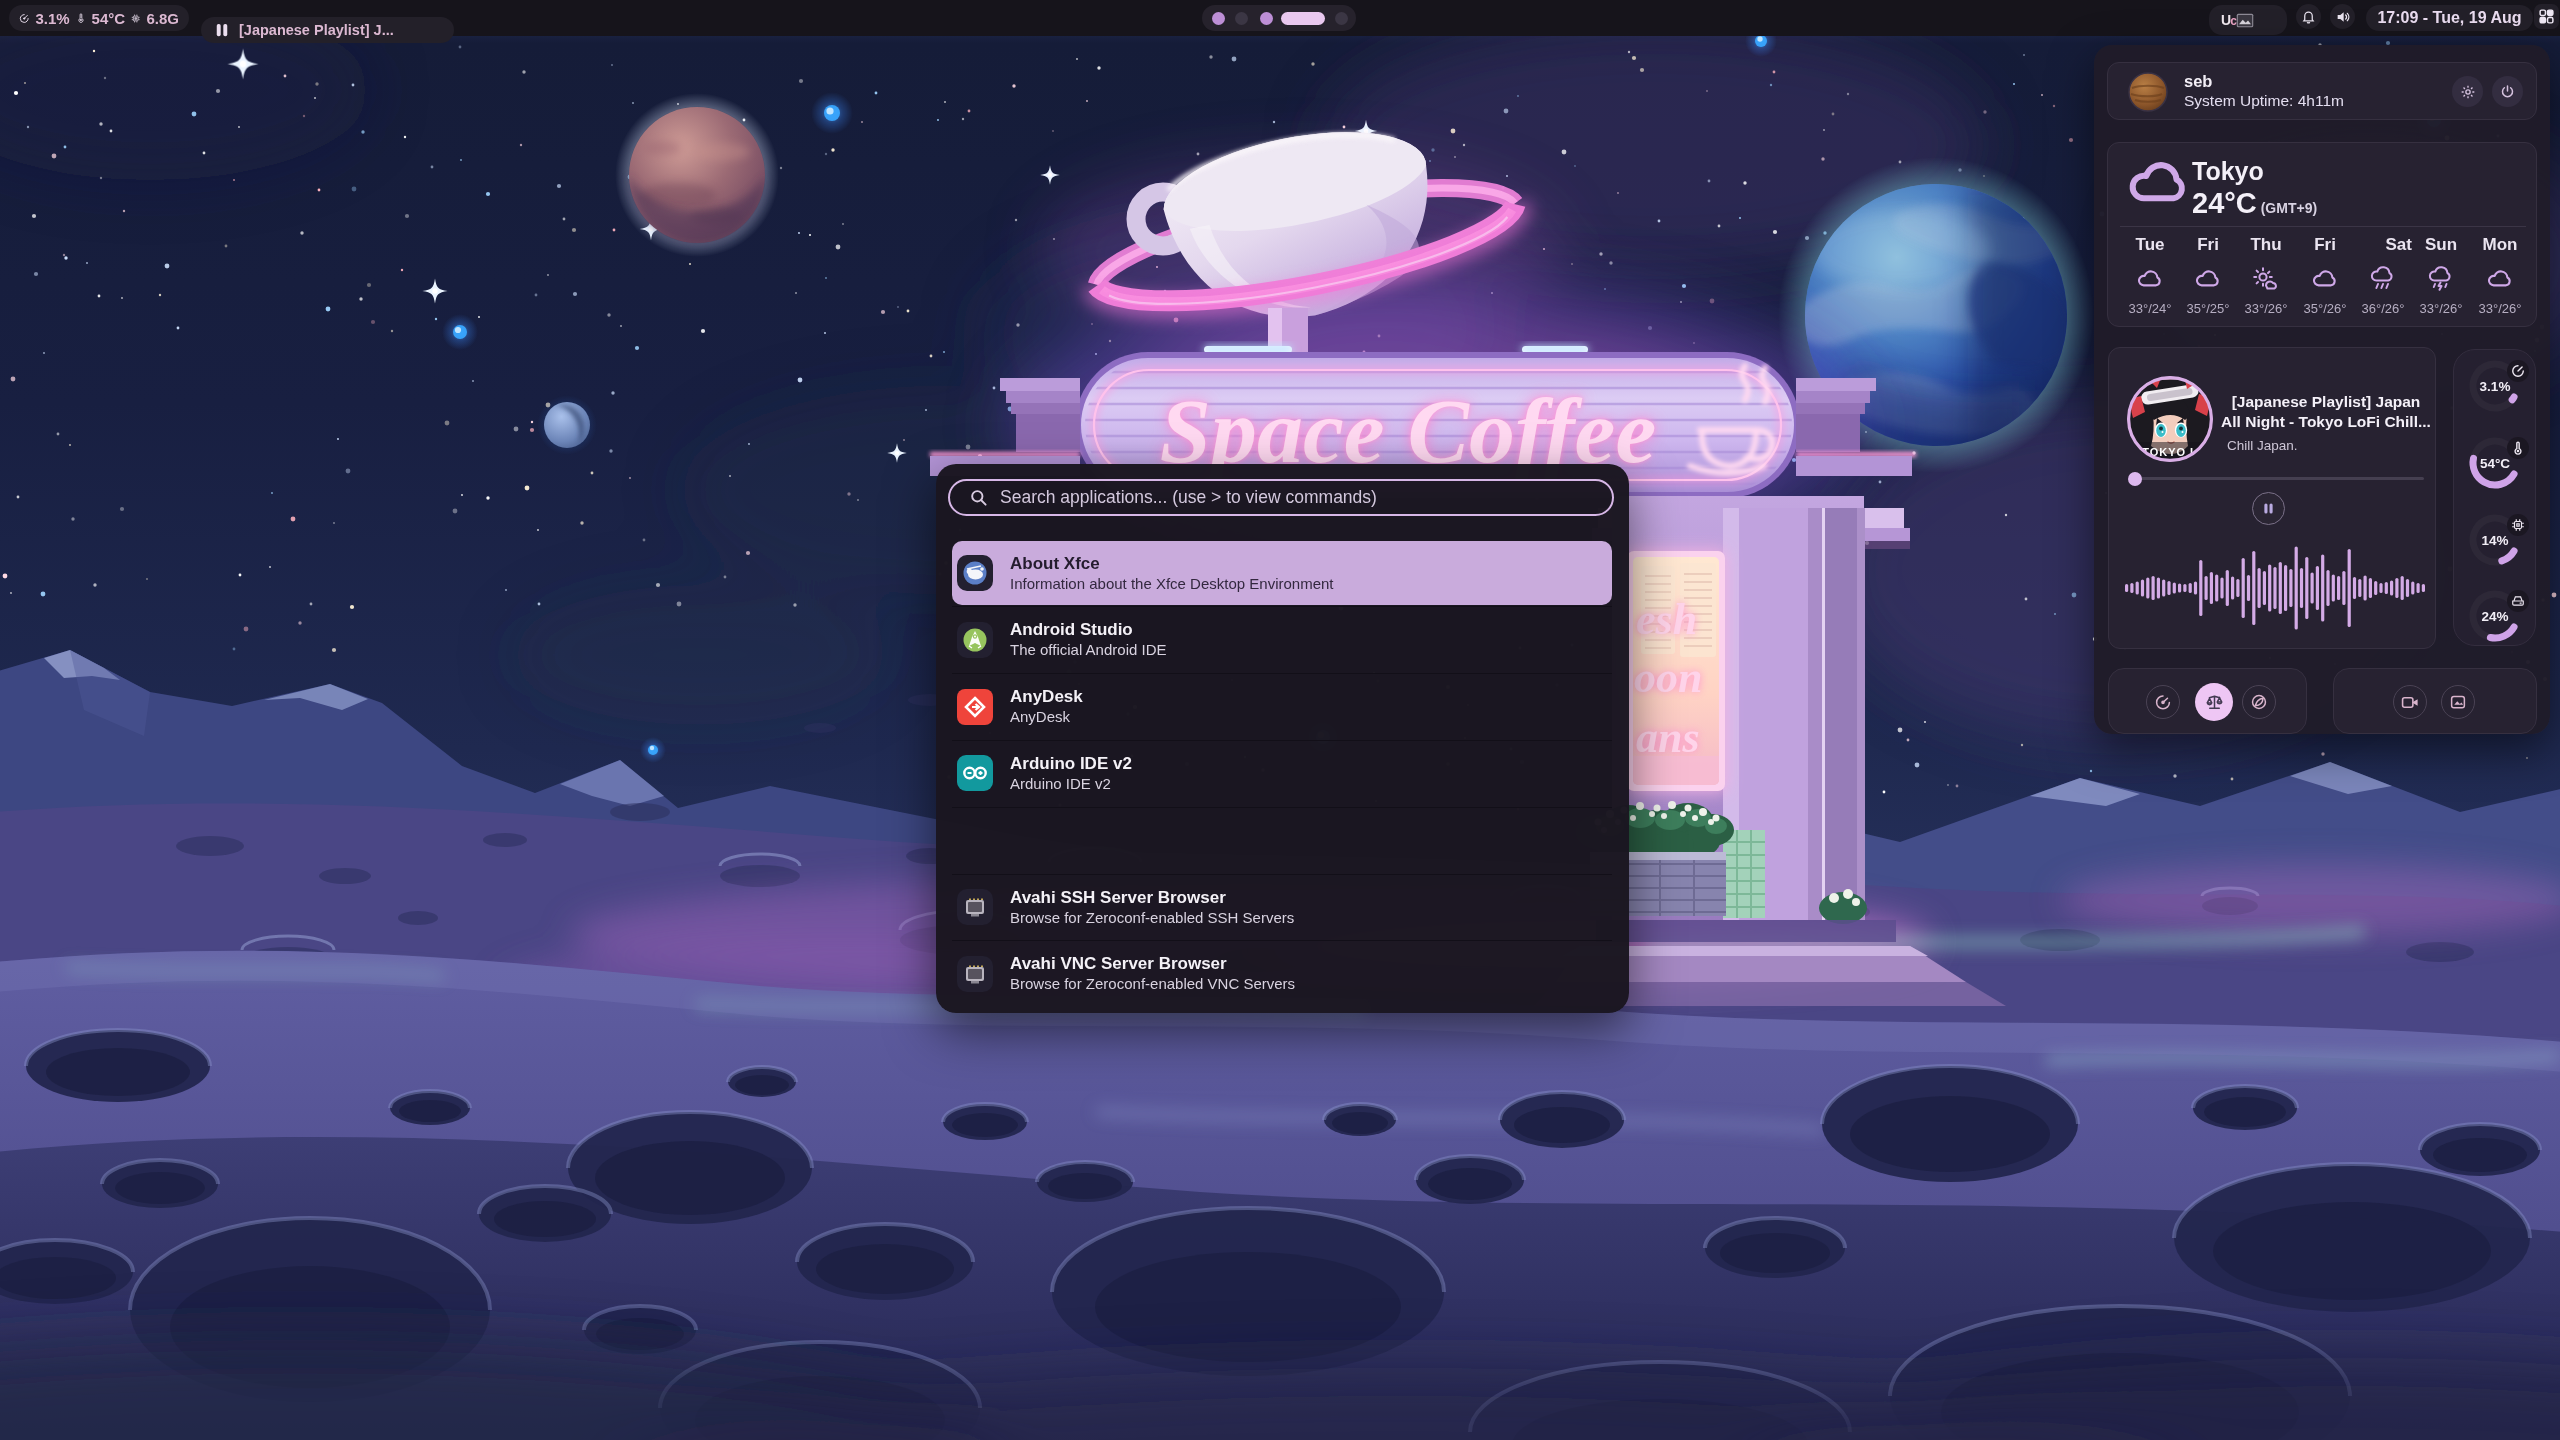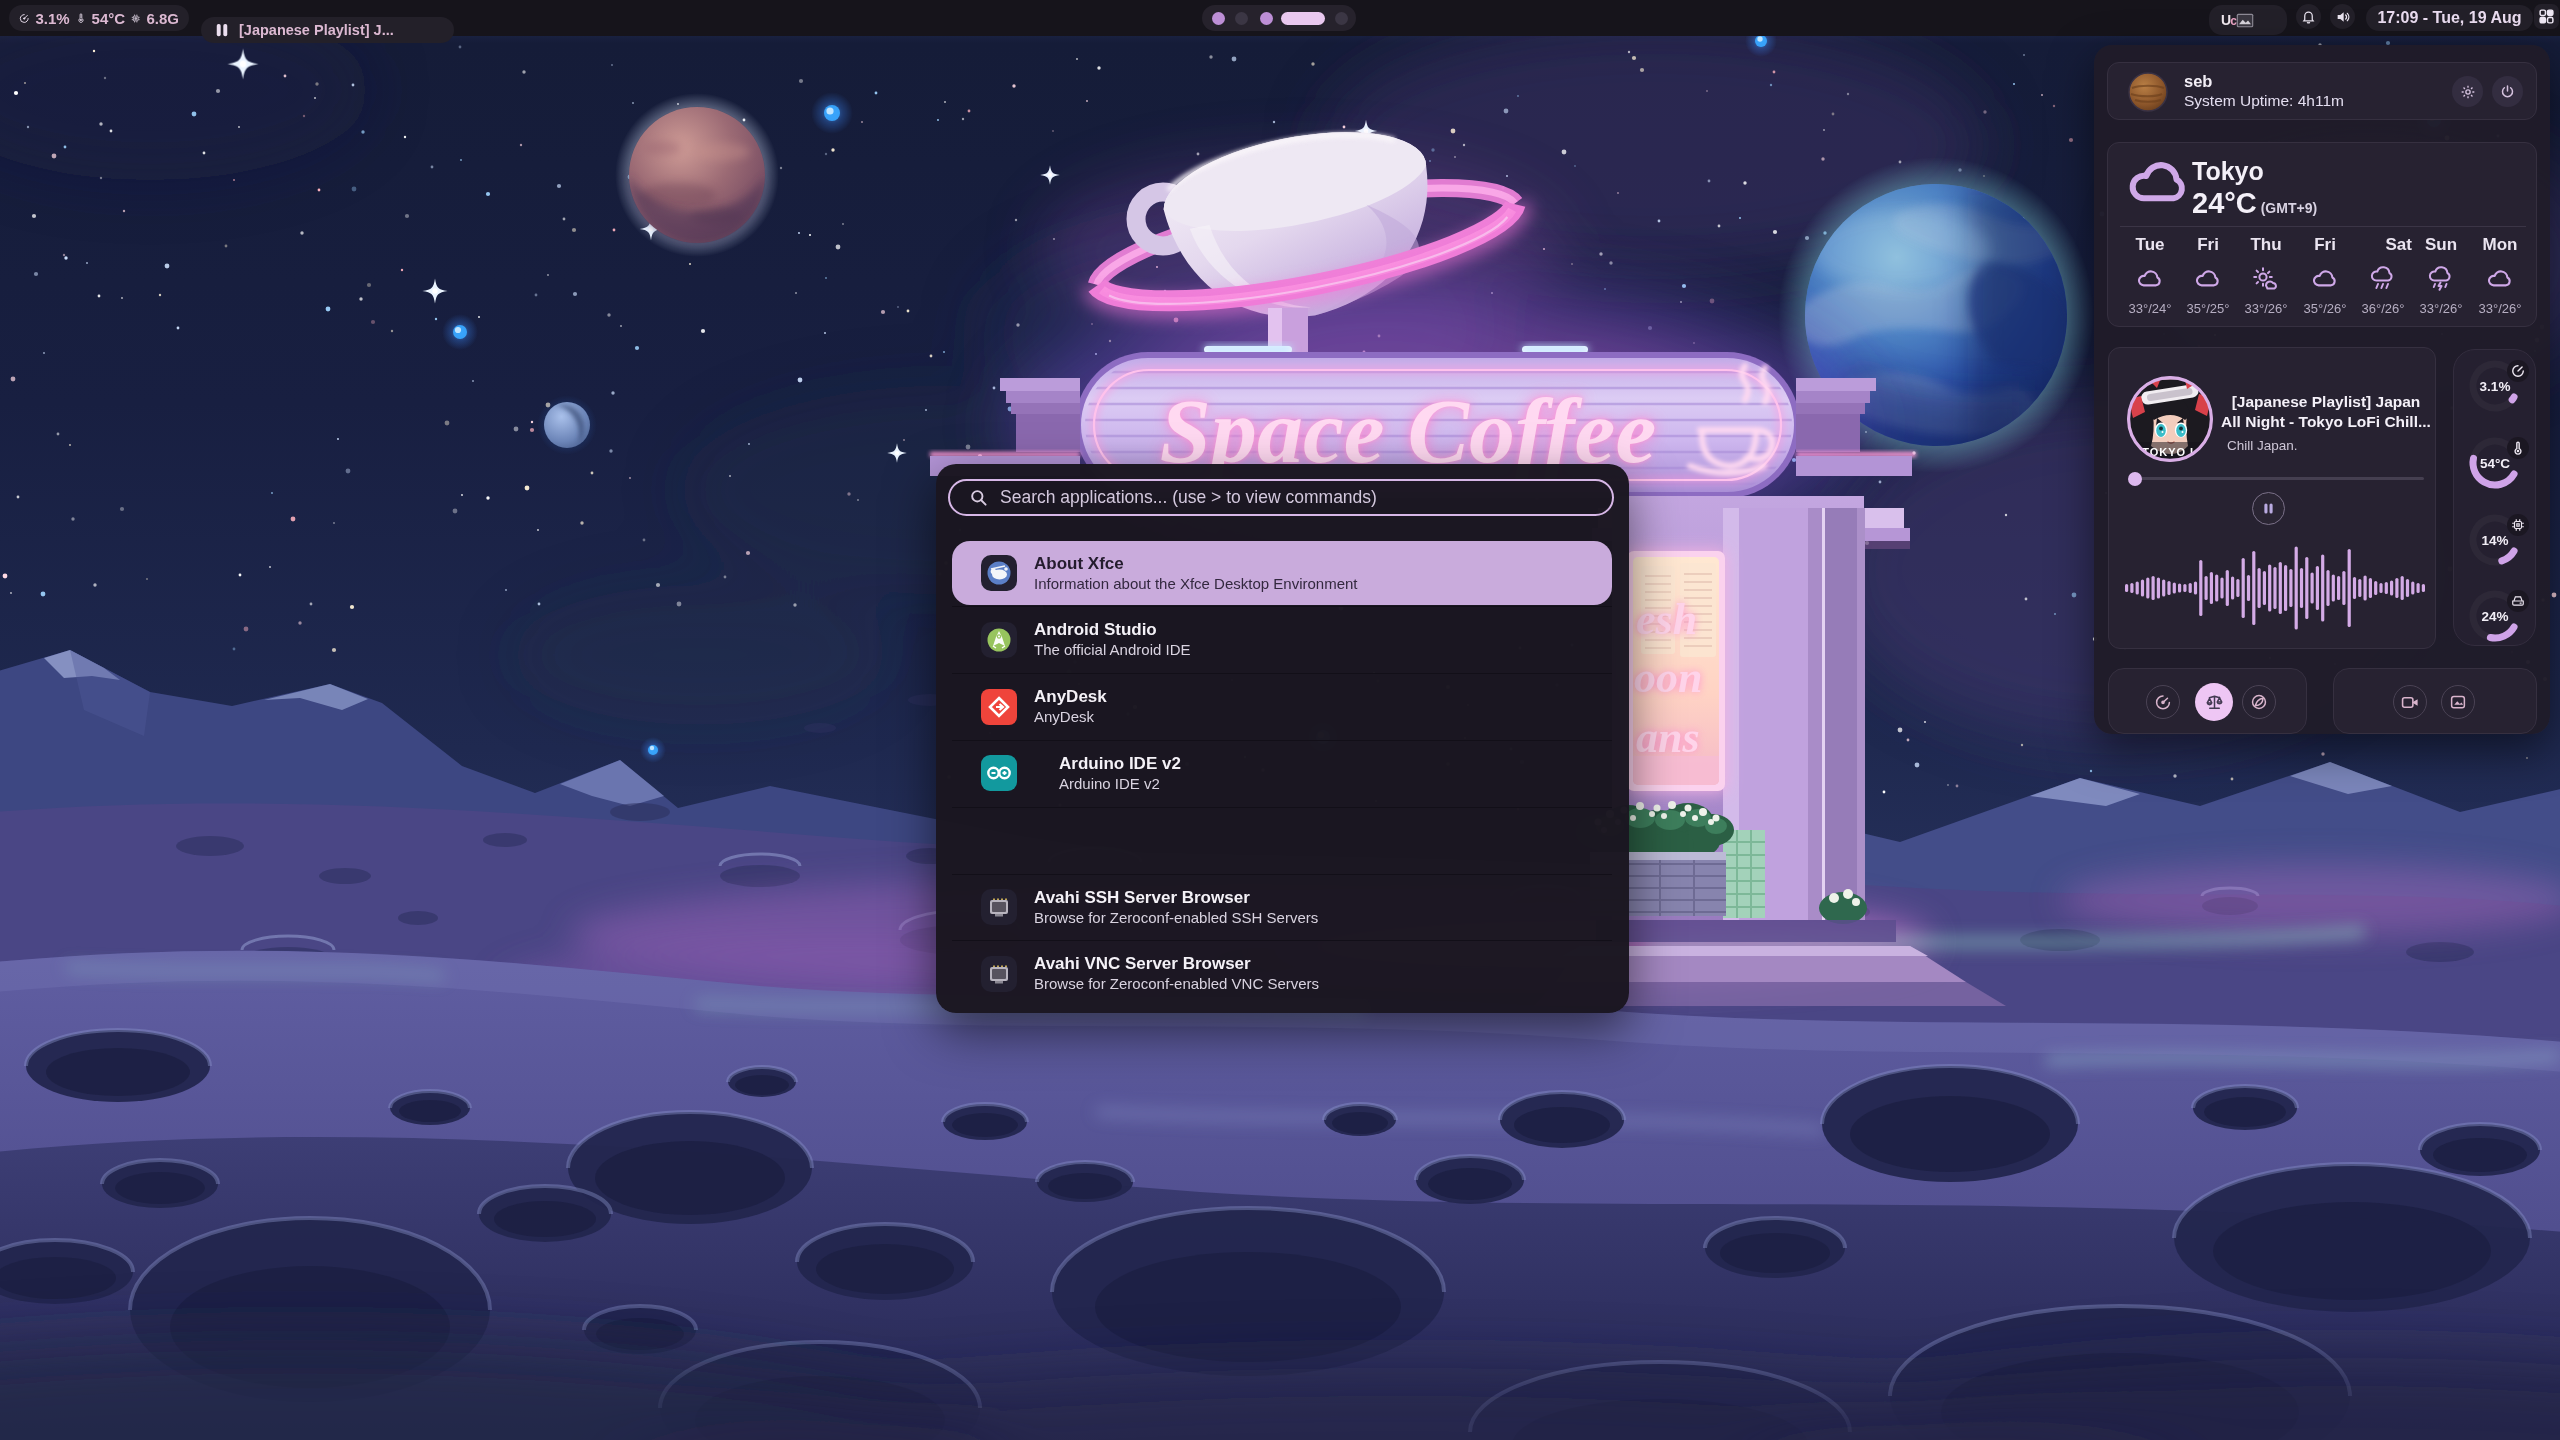--- a/index.html
+++ b/index.html
@@ -6,21 +6,21 @@
 #wp{position:absolute;left:0;top:0;width:2560px;height:1440px;}
 #topbar{position:absolute;left:0;top:0;width:2560px;height:36px;background:#16141b;}
 .pill{position:absolute;top:5px;height:26px;border-radius:13px;background:#232029;
  display:flex;align-items:center;color:#dcb9d2;font-size:15px;font-weight:600;}
 .circ{position:absolute;top:4px;width:25px;height:25px;border-radius:50%;background:#232029;
  display:flex;align-items:center;justify-content:center;}
 #launcher{position:absolute;left:936px;top:464px;width:693px;height:549px;
  background:rgba(26,22,33,0.985);border-radius:20px;box-shadow:0 18px 50px rgba(0,0,0,.55);}
 #searchbox{position:absolute;left:12px;top:15px;width:666px;height:37px;border:2px solid #d7b7e7;
  border-radius:19px;display:flex;align-items:center;color:#d3c8dd;font-size:17.5px;}
-.row{position:absolute;left:16px;width:660px;height:64px;border-radius:18px;display:flex;align-items:center;padding-left:24px;}
+.row{position:absolute;left:16px;width:660px;height:64px;border-radius:10px;display:flex;align-items:center;}
 .row>svg{margin-left:5px;flex:0 0 36px;}
 .row .txt{margin-left:17px;}
 .row .t1{font-size:17px;font-weight:bold;color:#f4f1f7;line-height:20px;}
 .row .t2{font-size:15px;color:#d9d3e0;line-height:19px;}
 .rowsel{background:#c9abdc;}
 .rowsel .t1{color:#241c2e;}
 .rowsel .t2{color:#33283f;}
 #panel{position:absolute;left:2094px;top:45px;width:456px;height:689px;
  background:rgba(32,28,41,0.975);border-radius:18px;box-shadow:0 16px 44px rgba(0,0,0,.5);}
 .card{position:absolute;background:#272231;border:1px solid #363040;border-radius:12px;}
@@ -1096,21 +1096,21 @@
       <svg width="36" height="36" viewBox="0 0 36 36">
         <rect width="36" height="36" rx="8" fill="#ef443b"></rect>
         <path d="M18 9 L27 18 L18 27 L9 18 Z" fill="none" stroke="#fff" stroke-width="2.6"></path>
         <path d="M15 18 L21 18 M18.5 15 L22 18 L18.5 21" stroke="#fff" stroke-width="2.2" fill="none"></path>
       </svg>
       <div class="txt">
         <div class="t1">AnyDesk</div>
         <div class="t2">AnyDesk</div>
       </div>
     </div>
-    <div class="row" style="top:277.40000000000003px;gap:25px;">
+    <div class="row" style="top:277.40000000000003px;">
       <svg width="36" height="36" viewBox="0 0 36 36">
         <rect width="36" height="36" rx="9" fill="#12999e"></rect>
         <circle cx="12.5" cy="18" r="5.2" fill="none" stroke="#fff" stroke-width="2.4"></circle>
         <circle cx="23.5" cy="18" r="5.2" fill="none" stroke="#fff" stroke-width="2.4"></circle>
         <path d="M10.5 18h4M21.5 18h4M23.5 16v4" stroke="#fff" stroke-width="1.8"></path>
       </svg>
       <div class="txt">
         <div class="t1">Arduino IDE v2</div>
         <div class="t2">Arduino IDE v2</div>
       </div>

